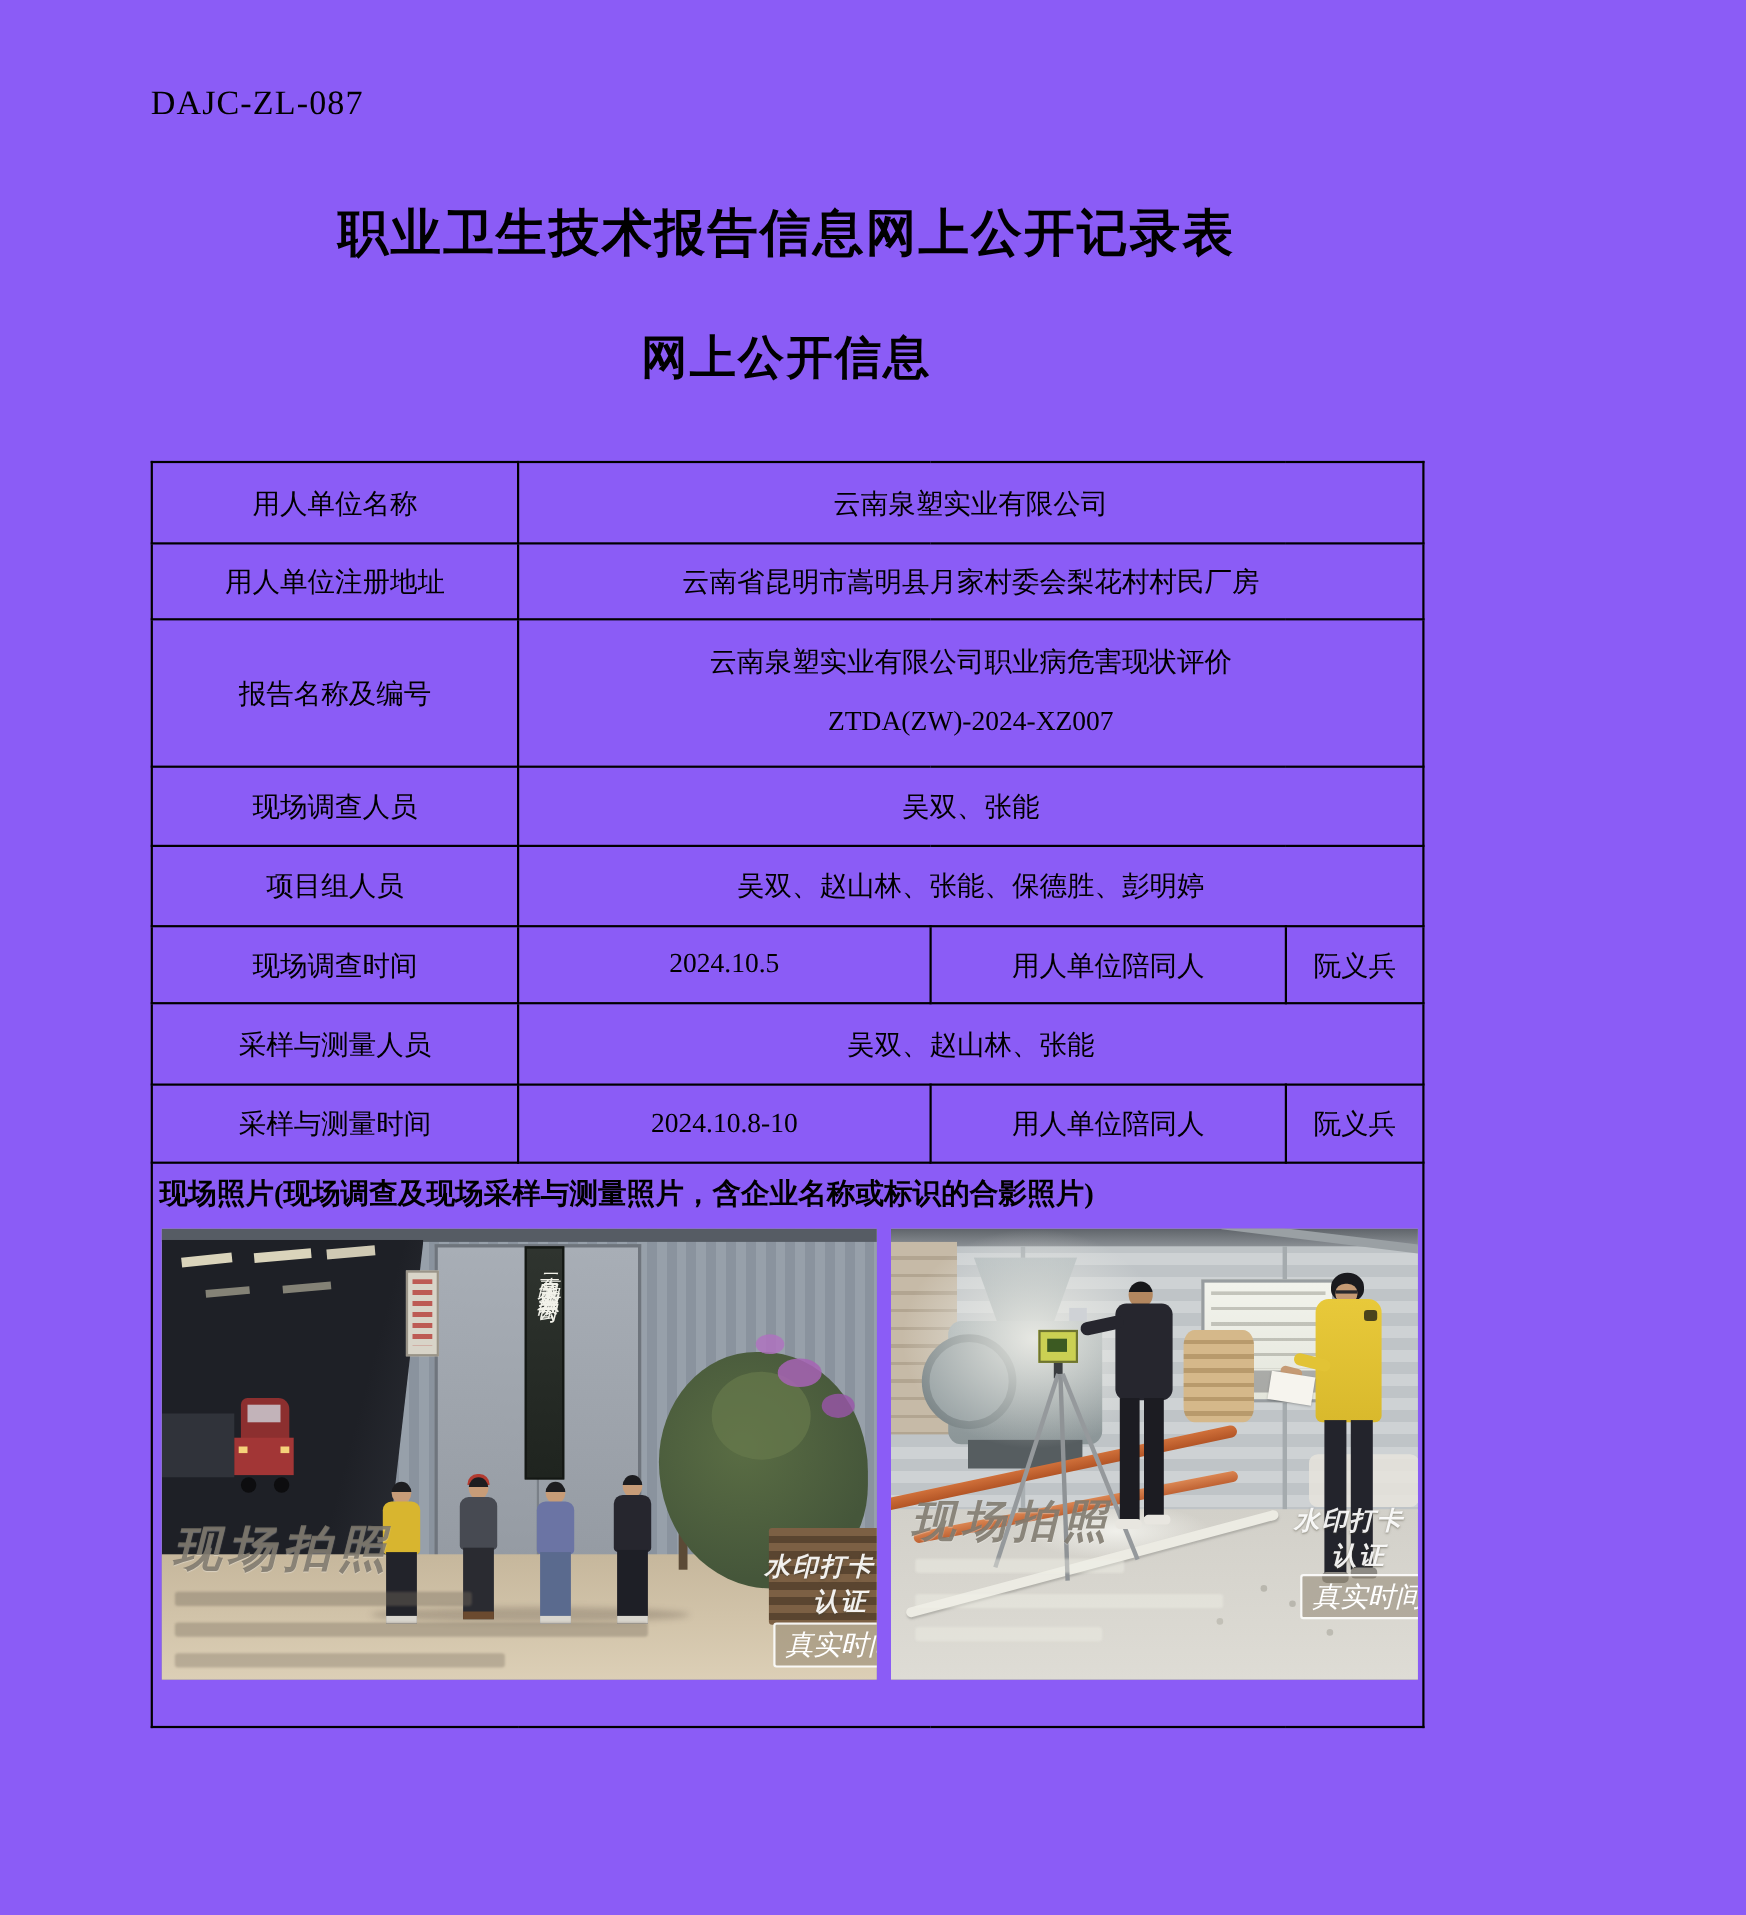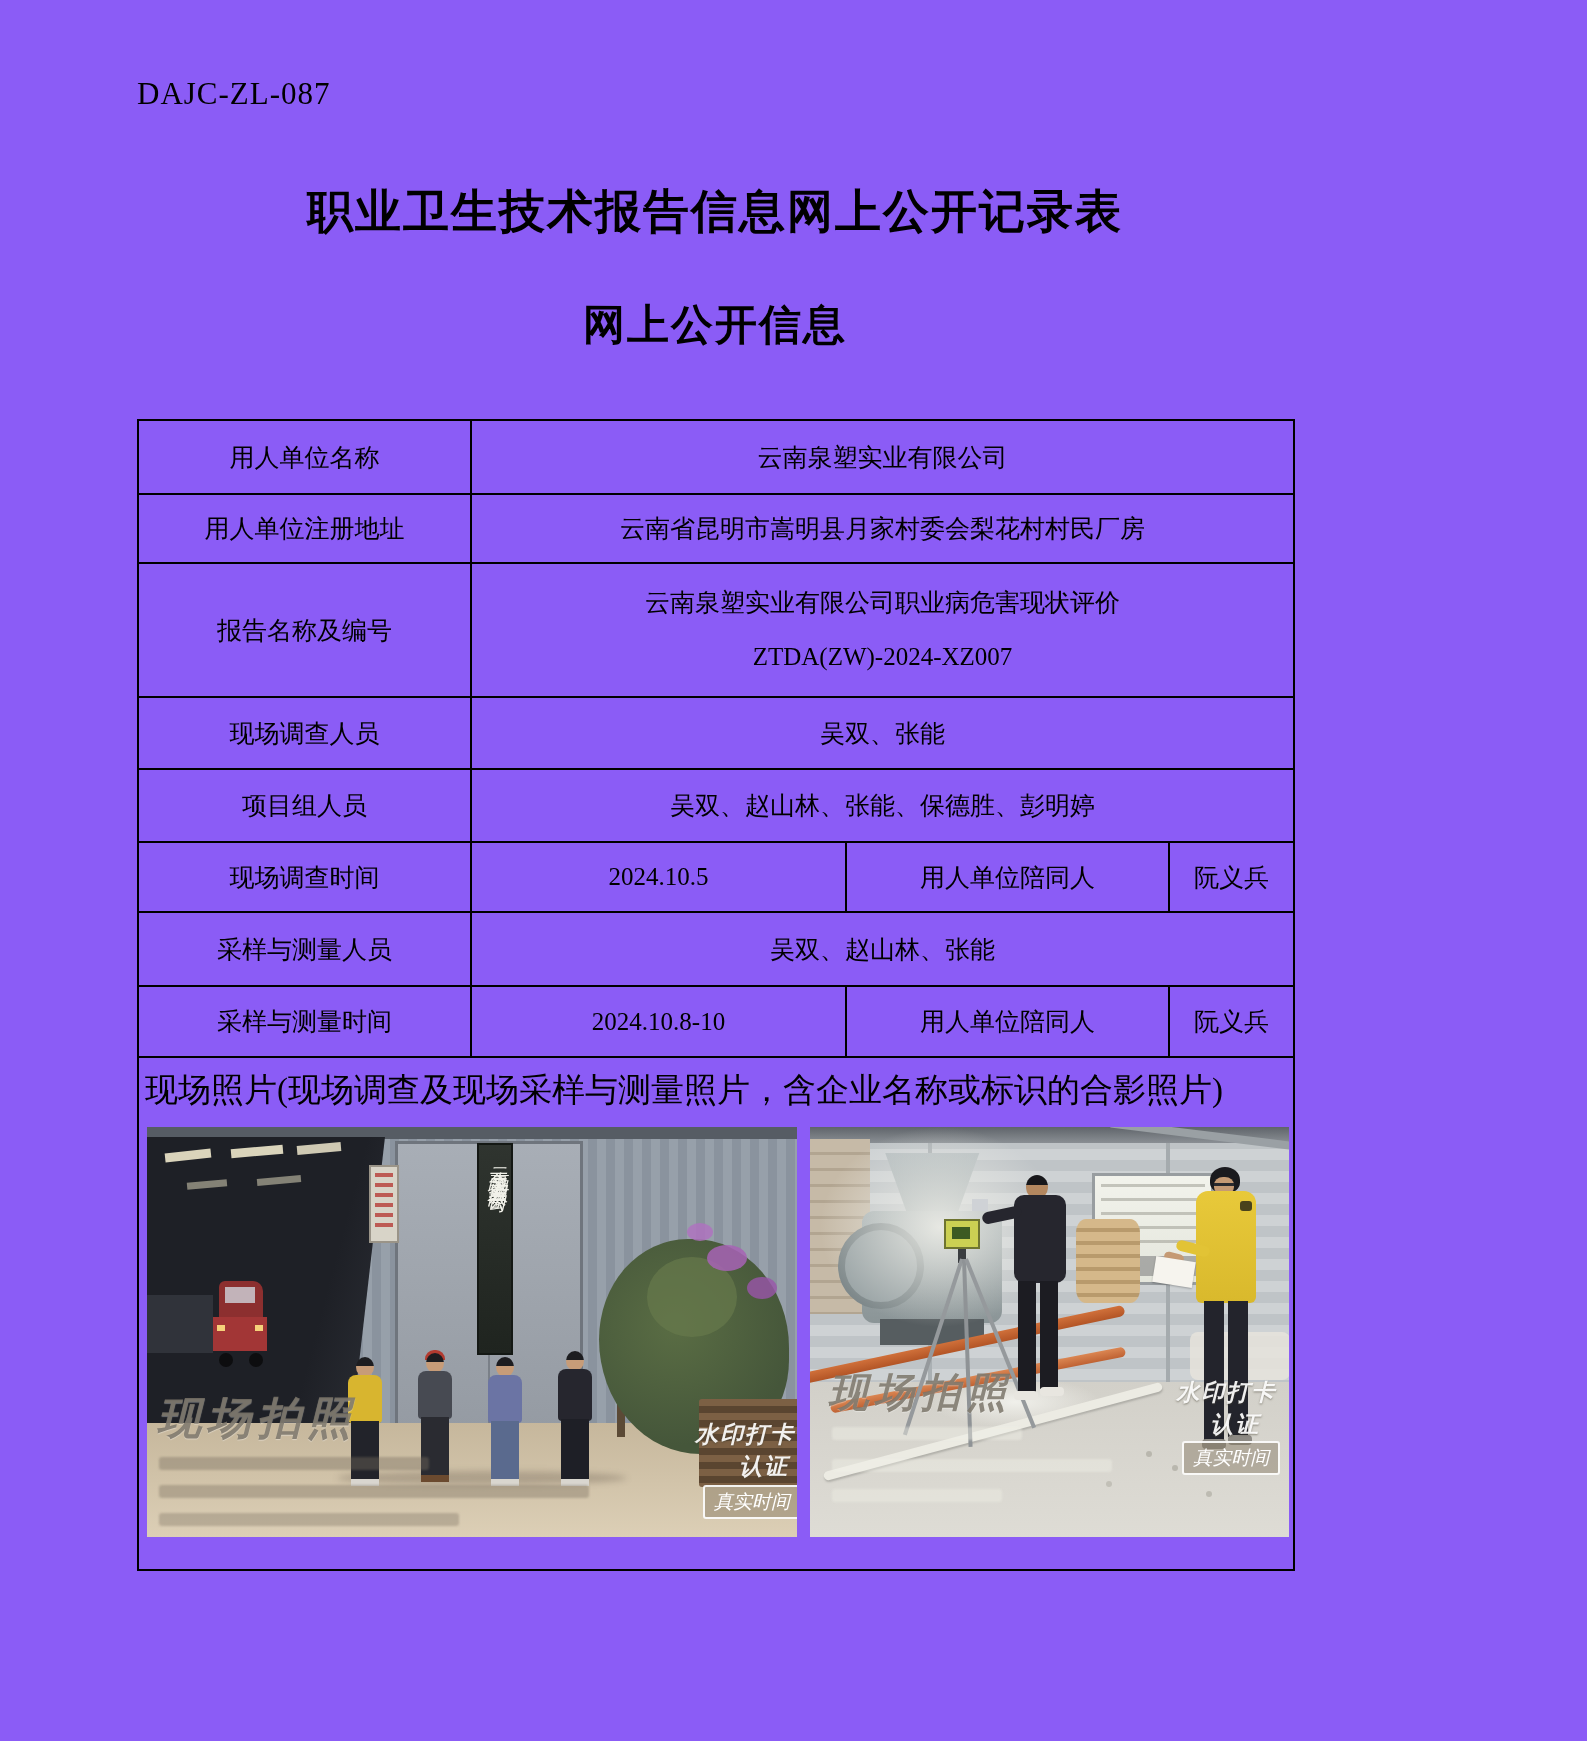--- a/index.html
+++ b/index.html
@@ -9,33 +9,33 @@
   .title{position:absolute;left:137px;top:181px;width:1156px;text-align:center;
          font-size:46px;font-weight:bold;letter-spacing:2px;}
   .subtitle{position:absolute;left:137px;top:297px;width:1156px;text-align:center;
          font-size:42px;font-weight:bold;letter-spacing:2px;}
   table.record{position:absolute;left:137px;top:419px;width:1156px;border-collapse:collapse;
          table-layout:fixed;font-size:25px;}
   table.record td{border:2px solid #000;text-align:center;vertical-align:middle;padding:0;
          overflow:hidden;}
   .report-line{line-height:54px;}
   .caption-cell{text-align:left !important;vertical-align:top !important;padding:10px 4px 0 6px !important;}
-  .caption-text{font-size:33px;}
+  .caption-text{font-size:26px;font-weight:bold;}
   .photos{display:flex;gap:13px;margin:14px 0 0 2px;font-style:italic;}
   .photo{position:relative;overflow:hidden;background:#9a9a9a;}
   .photo-left{width:652px;height:410px;}
   .photo-right{width:480px;height:410px;}
   .photo div,.photo i,.photo span{position:absolute;display:block;}
   .fig i{position:absolute;display:block;}
   .wm-title{font-size:44px;font-weight:bold;color:rgba(122,116,104,0.85);letter-spacing:6px;
          text-shadow:0 1px 1px rgba(255,255,255,0.35);font-family:"Liberation Sans",sans-serif;white-space:nowrap;}
   .wm-line{height:13px;border-radius:3px;filter:blur(1px);}
   .stamp{color:rgba(255,255,255,0.92);font-size:23px;font-weight:bold;letter-spacing:2px;
          text-shadow:0 1px 2px rgba(70,65,50,0.55);font-family:"Liberation Sans",sans-serif;white-space:nowrap;}
-  .badge{color:#fff;font-size:19px;border:2px solid rgba(255,255,255,0.92);
+  .badge{color:#fff;font-size:25px;border:2px solid rgba(255,255,255,0.92);
          background:rgba(130,118,96,0.45);padding:2px 9px;border-radius:3px;
          font-family:"Liberation Sans",sans-serif;white-space:nowrap;}
   .vtext{writing-mode:vertical-rl;color:#f2f2ea;font-size:19px;letter-spacing:3px;
          left:8px;top:8px;line-height:20px;}
   .person{position:absolute;width:44px;height:130px;}
   .person i{position:absolute;display:block;}
   .p-head{width:18px;height:20px;border-radius:50%;left:13px;top:0;
          background:linear-gradient(180deg,#1d1d20 0 45%,#c79c78 45%);}
   .p-torso{width:34px;height:48px;left:5px;top:18px;border-radius:8px 8px 4px 4px;}
   .p-legs{width:28px;height:58px;left:8px;top:64px;border-bottom:7px solid #d9d6cf;}

